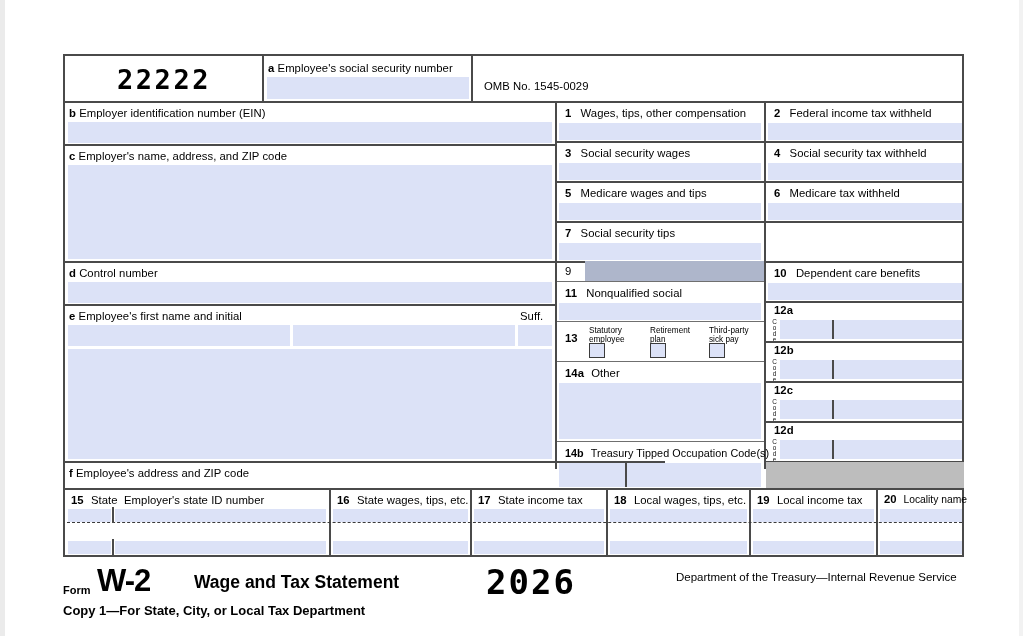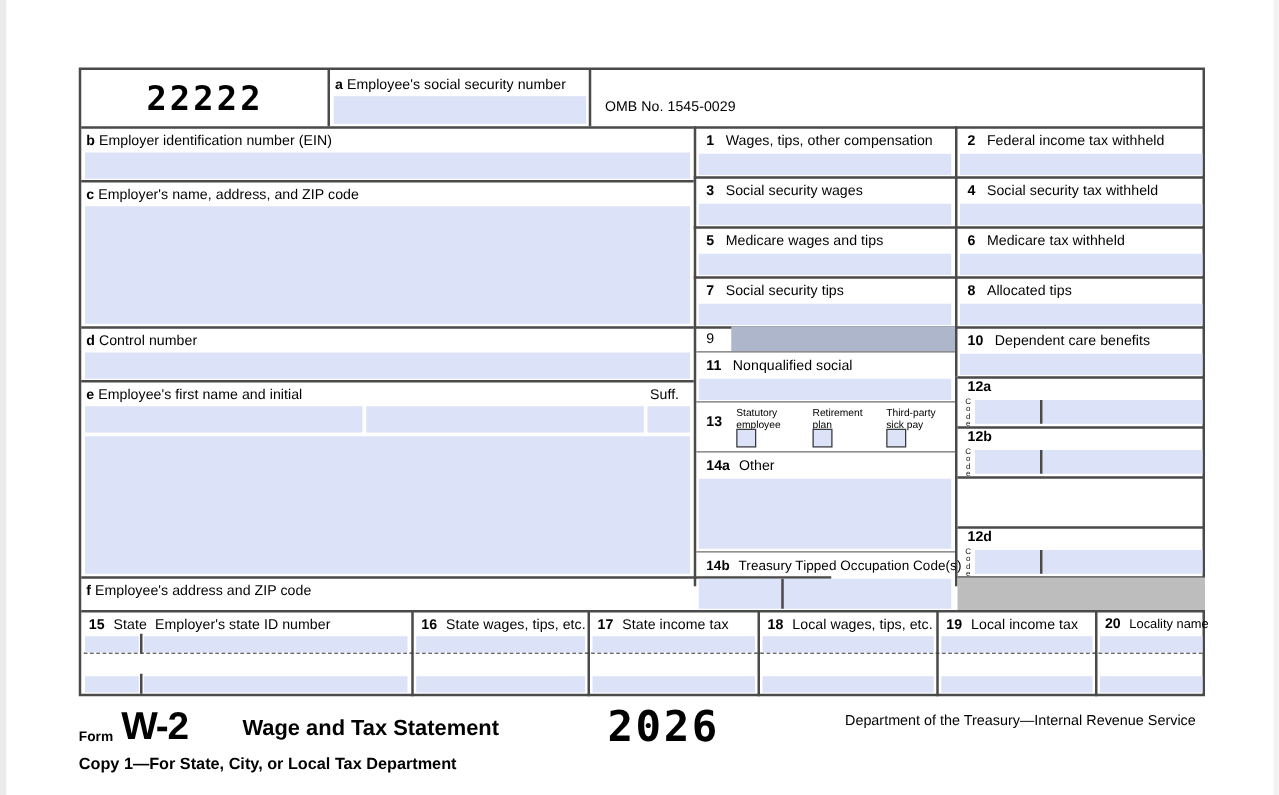--- a/index.html
+++ b/index.html
@@ -214,27 +214,20 @@
   </div>
 
   <div class="abs hline" style="left:490px;top:165px;width:409px;"></div>
   <div class="abs" style="left:492px;top:165px;width:207px;height:40px;">
     <div class="abs lbl" style="left:8px;top:6px;">
       <b class="bnum">7</b>
       <span style="margin-left:6px;">Social security tips</span>
     </div>
     <div class="abs fill" style="left:2px;top:22px;width:202px;height:17px;"></div>
   </div>
-  <div class="abs" style="left:701px;top:165px;width:198px;height:40px;">
-    <div class="abs lbl" style="left:8px;top:6px;">
-      <b class="bnum">8</b>
-      <span style="margin-left:6px;">Allocated tips</span>
-    </div>
-    <div class="abs fill" style="left:2px;top:22px;width:194px;height:17px;"></div>
-  </div>
 
   <div class="abs hline" style="left:490px;top:205px;width:409px;"></div>
   <div class="abs" style="left:492px;top:205px;width:207px;height:20px;">
     <div class="abs lbl" style="left:8px;top:4px;">9</div>
     <div class="abs shade" style="left:28px;top:0;width:179px;height:20px;"></div>
   </div>
   <div class="abs" style="left:701px;top:205px;width:198px;height:40px;">
     <div class="abs lbl" style="left:8px;top:6px;">
       <b class="bnum">10</b>
       <span style="margin-left:6px;">Dependent care benefits</span>
@@ -265,20 +258,27 @@
   <div class="abs hline" style="left:701px;top:285px;width:198px;"></div>
   <div class="abs" style="left:701px;top:285px;width:164px;height:40px;">
     <div class="abs lbl" style="left:8px;top:3px;font-weight:bold;">12b</div>
     <div class="abs codev" style="left:5px;top:18px;">C<br>o<br>d<br>e</div>
     <div class="abs fill" style="left:14px;top:19px;width:52px;height:19px;"></div>
     <div class="abs fill" style="left:68px;top:19px;width:128px;height:19px;"></div>
     <div class="abs vline" style="left:66px;top:19px;height:19px;"></div>
   </div>
 
   <div class="abs hline" style="left:701px;top:325px;width:198px;"></div>
+  <div class="abs" style="left:701px;top:325px;width:198px;height:40px;">
+    <div class="abs lbl" style="left:8px;top:3px;font-weight:bold;">12c</div>
+    <div class="abs codev" style="left:5px;top:18px;">C<br>o<br>d<br>e</div>
+    <div class="abs fill" style="left:14px;top:19px;width:52px;height:19px;"></div>
+    <div class="abs fill" style="left:68px;top:19px;width:128px;height:19px;"></div>
+    <div class="abs vline" style="left:66px;top:19px;height:19px;"></div>
+  </div>
 
   <div class="abs hline" style="left:701px;top:365px;width:198px;"></div>
   <div class="abs" style="left:701px;top:365px;width:176px;height:40px;">
     <div class="abs lbl" style="left:8px;top:3px;font-weight:bold;">12d</div>
     <div class="abs codev" style="left:5px;top:18px;">C<br>o<br>d<br>e</div>
     <div class="abs fill" style="left:14px;top:19px;width:52px;height:19px;"></div>
     <div class="abs fill" style="left:68px;top:19px;width:128px;height:19px;"></div>
     <div class="abs vline" style="left:66px;top:19px;height:19px;"></div>
   </div>
 

